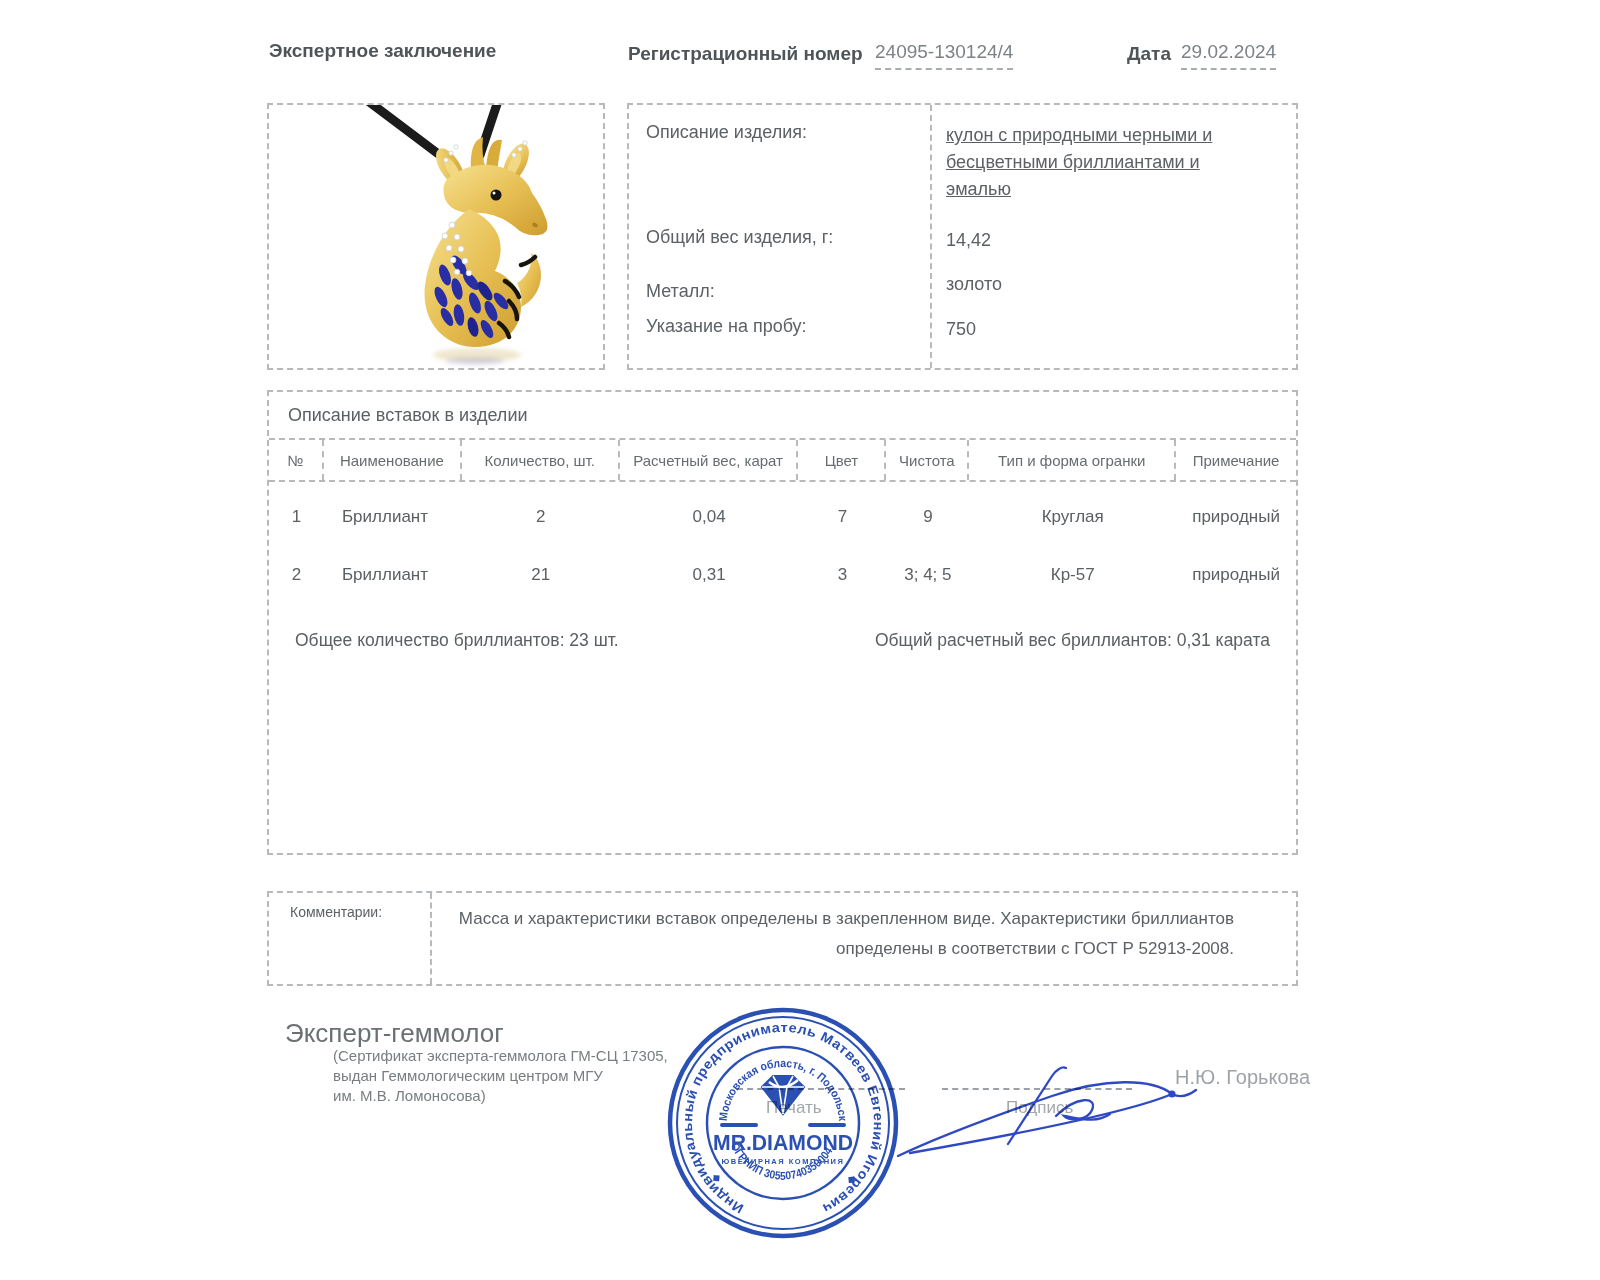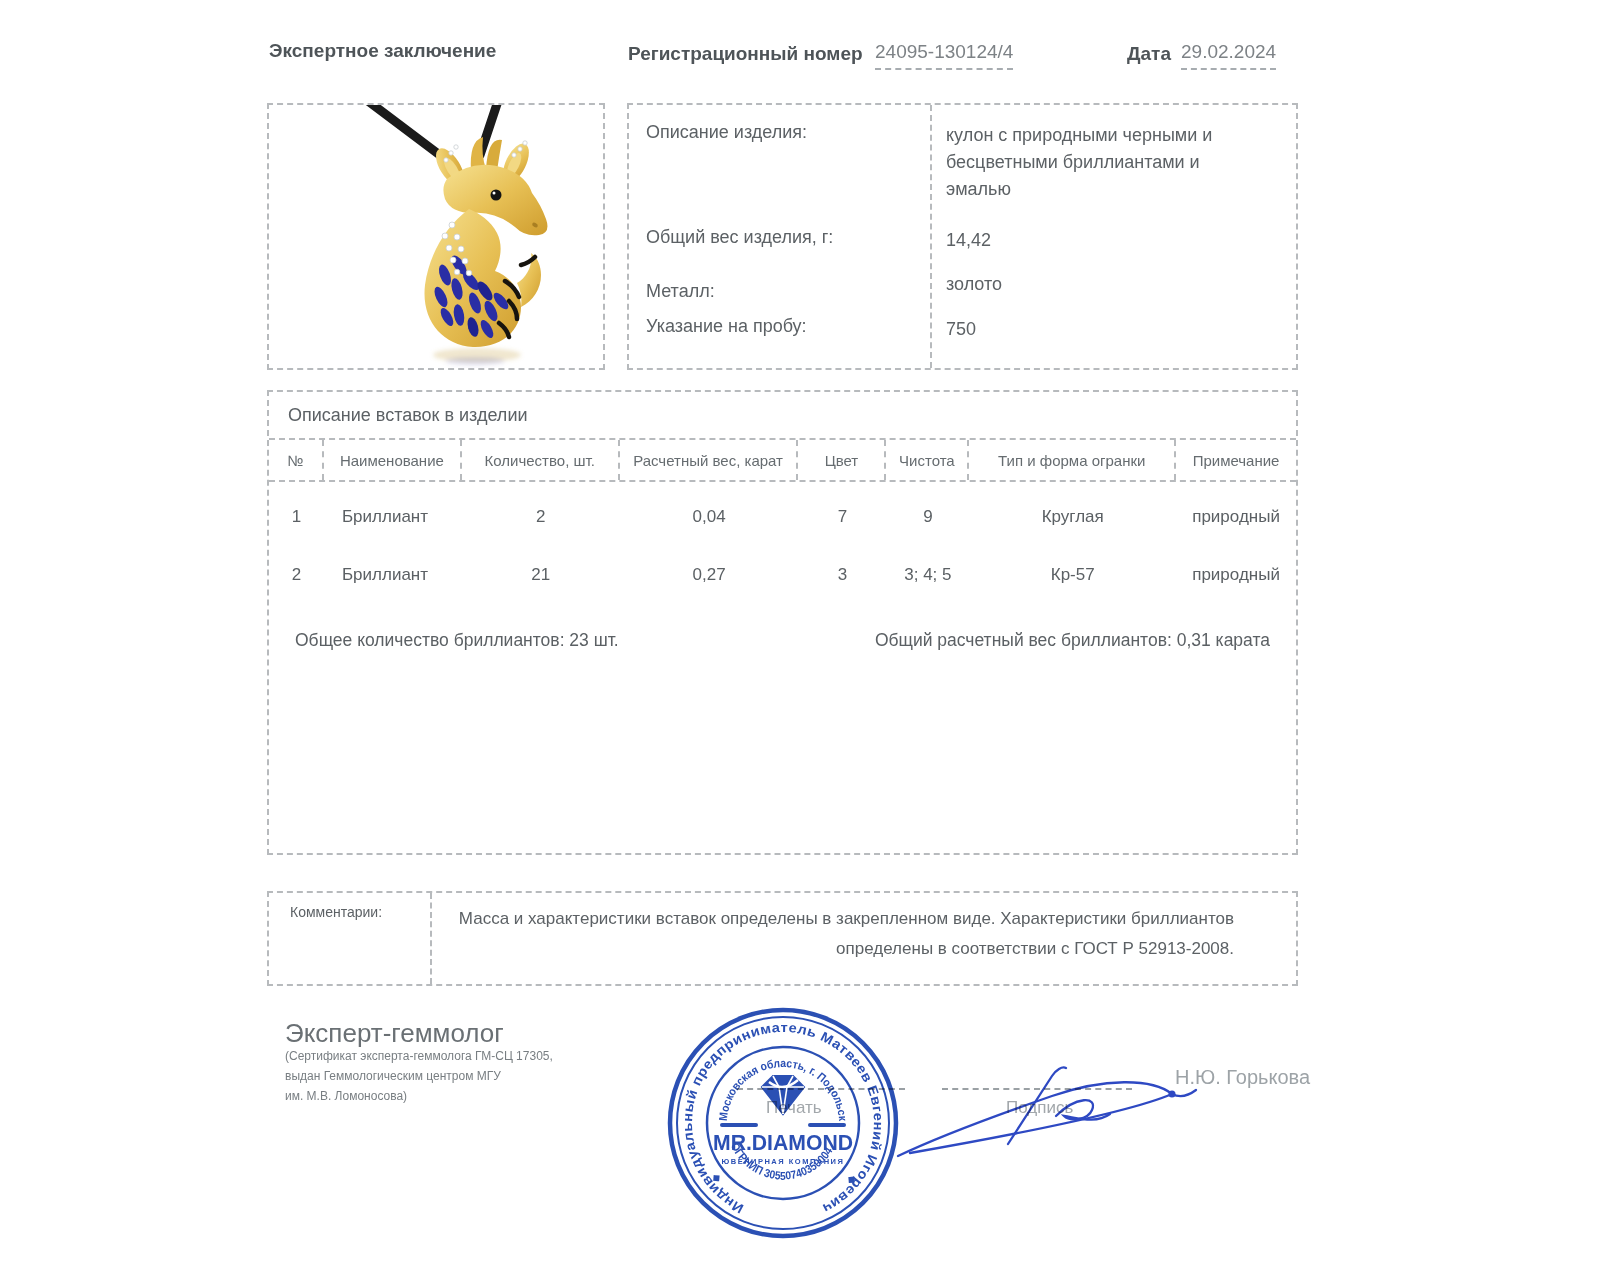--- a/index.html
+++ b/index.html
@@ -36,21 +36,21 @@
             font-size:17.5px;color:#5b6064;}
 
   
   #commentsbox .lbl{position:absolute;left:0;top:0;bottom:0;width:163px;
         border-right:2px dashed #b7babd;box-sizing:border-box;padding:11px 0 0 21px;font-size:14px;}
   #commentsbox .body{position:absolute;left:175px;top:11px;width:790px;
         font-size:17px;line-height:30px;color:#5c6165;text-align:right;}
 
   
   .expert-title{font-size:26px;color:#6a7074;}
-  .expert-cert{font-size:12px;line-height:20px;color:#787e82;}
+  .expert-cert{font-size:15px;line-height:20px;color:#787e82;margin-left:48px;}
   .sig-label{font-size:17px;color:#a2a7ab;}
   .expert-name{font-size:20px;color:#9da3a7;}
   #stampsvg, #sigsvg{mix-blend-mode:multiply;}
 </style>
 </head>
 <body>
 
 <div id="page">
 
   <div class="abs hdr bold" style="left:269px;top:40px;">Экспертное заключение</div>
@@ -135,21 +135,21 @@
         <circle cx="245" cy="50" r="2.2"></circle>
           <circle cx="251" cy="44" r="2.2"></circle>
           <circle cx="256" cy="38" r="2.2"></circle>
       </g>
     </svg>
   </div>
 
   <div id="descbox" class="abs dashbox" style="left:627px;top:103px;width:671px;height:267px;">
     <div class="divider"></div>
     <div class="drow-label" style="top:17px;">Описание изделия:</div>
-    <div class="drow-value" style="top:17px;max-width:300px;">кулон с природными черными и бесцветными бриллиантами и эмалью</div>
+    <div class="drow-value" style="top:17px;max-width:300px;text-decoration:underline;">кулон с природными черными и бесцветными бриллиантами и эмалью</div>
     <div class="drow-label" style="top:122px;">Общий вес изделия, г:</div>
     <div class="drow-value" style="top:122px;">14,42</div>
     <div class="drow-label" style="top:176px;">Металл:</div>
     <div class="drow-value" style="top:166px;">золото</div>
     <div class="drow-label" style="top:211px;">Указание на пробу:</div>
     <div class="drow-value" style="top:211px;">750</div>
   </div>
 
   <div id="insertsbox" class="abs dashbox" style="left:267px;top:390px;width:1031px;height:465px;">
     <div class="tbl-title">Описание вставок в изделии</div>
@@ -170,21 +170,21 @@
       <div class="cell c3">0,04</div>
       <div class="cell c4">7</div>
       <div class="cell c5">9</div>
       <div class="cell c6">Круглая</div>
       <div class="cell c7">природный</div>
     </div>
     <div class="trow">
       <div class="cell c0">2</div>
       <div class="cell c1 left">Бриллиант</div>
       <div class="cell c2">21</div>
-      <div class="cell c3">0,27</div>
+      <div class="cell c3">0,31</div>
       <div class="cell c4">3</div>
       <div class="cell c5">3; 4; 5</div>
       <div class="cell c6">Кр-57</div>
       <div class="cell c7">природный</div>
     </div>
     <div class="tsummary">
       <span>Общее количество бриллиантов: 23 шт.</span>
       <span>Общий расчетный вес бриллиантов: 0,31 карата</span>
     </div>
   </div>

